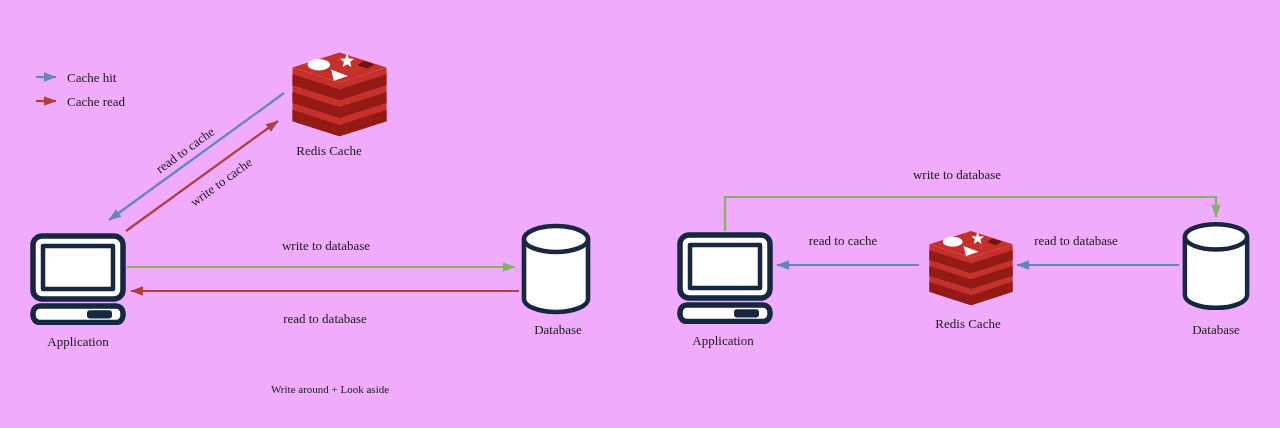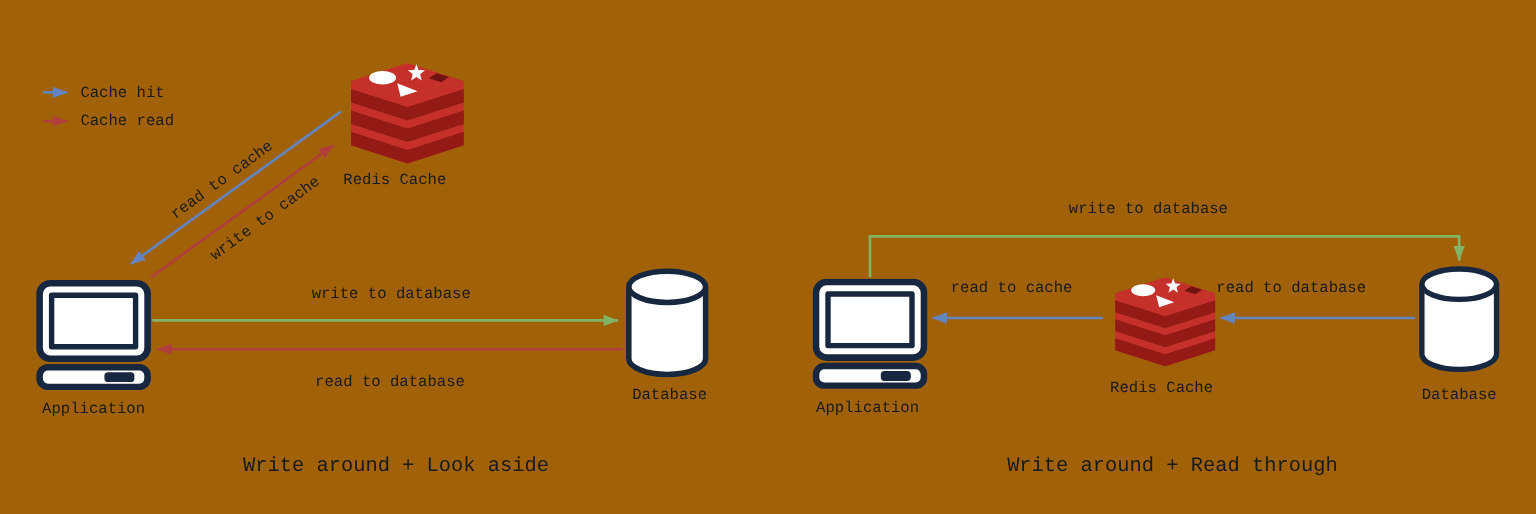--- a/index.html
+++ b/index.html
@@ -1,37 +1,37 @@
 <!DOCTYPE html>
 <html style="--c-blue: #6285c1; --c-red: #b03f3b; --c-green: #82b366; --c-outline: #17273f; --c-redis_top: #c6302b; --c-redis_side: #941a15; --c-redis_cube: #6f1210; --c-text: #1a1a1a;"><head>
 <meta charset="utf-8">
 <style>
   html,body{margin:0;padding:0;background:#ffffff;}
   .canvas{
-    position:relative;width:1280px;height:428px;background:#a16207;overflow:hidden;
-    font-family:Liberation Mono, monospace;color:var(--c-text,#1a1a1a);
+    position:relative;width:1280px;height:428px;background:#f0abfc;overflow:hidden;
+    font-family:Liberation Serif, serif;color:var(--c-text,#1a1a1a);
   }
   .overlay{position:absolute;left:0;top:0;width:1280px;height:428px;}
   .arrow{fill:none;stroke-width:2.2px;}
   .s-blue{stroke:var(--c-blue);}
   .s-red{stroke:var(--c-red);}
   .s-green{stroke:var(--c-green);}
   .icon{position:absolute;}
   .icon svg{display:block;width:100%;height:100%;}
   .st{fill:#ffffff;stroke:var(--c-outline);stroke-linejoin:round;}
   .fdark{fill:var(--c-outline);}
   .r-bright{fill:var(--c-redis_top);}
   .r-dark{fill:var(--c-redis_side);}
   .r-cube{fill:var(--c-redis_cube);}
   .r-deco{fill:#ffffff;}
   .lbl{position:absolute;font-size:13px;line-height:15px;white-space:nowrap;}
   .lbl-c{transform:translate(-50%,-50%);}
   .lbl-l{transform:translateY(-50%);}
   .rot{transform:translate(-50%,-50%) rotate(-36deg);}
-  .caption{position:absolute;font-size:17px;transform:translate(-50%,-50%);white-space:nowrap;text-align:right;}
+  .caption{position:absolute;font-size:11px;transform:translate(-50%,-50%);white-space:nowrap;text-align:right;}
 </style>
 </head>
 <body>
 
 <div class="canvas">
 
   <svg class="overlay">
     <defs>
       <marker id="ah-blue" markerUnits="userSpaceOnUse" markerWidth="16" markerHeight="12" refX="13.5" refY="5.5" orient="auto">
         <path d="M1.5,0.8 L14,5.5 L1.5,10.2 Z" style="fill:var(--c-blue)"></path>
@@ -132,15 +132,14 @@
       <ellipse cx="36" cy="17" rx="32" ry="13" class="st" style="stroke-width:4.6"></ellipse>
     </svg>
   </div>
 
   <div class="lbl lbl-c" style="left:957px;top:174px">write to database</div>
   <div class="lbl lbl-c" style="left:843px;top:240px">read to cache</div>
   <div class="lbl lbl-c" style="left:1076px;top:240px">read to database</div>
   <div class="lbl lbl-c" style="left:723px;top:340px">Application</div>
   <div class="lbl lbl-c" style="left:968px;top:323px">Redis Cache</div>
   <div class="lbl lbl-c" style="left:1216px;top:329px">Database</div>
-  <div class="caption" style="left:977px;top:389px">Write around + Read through</div>
 
 </div>
 
 </body></html>

